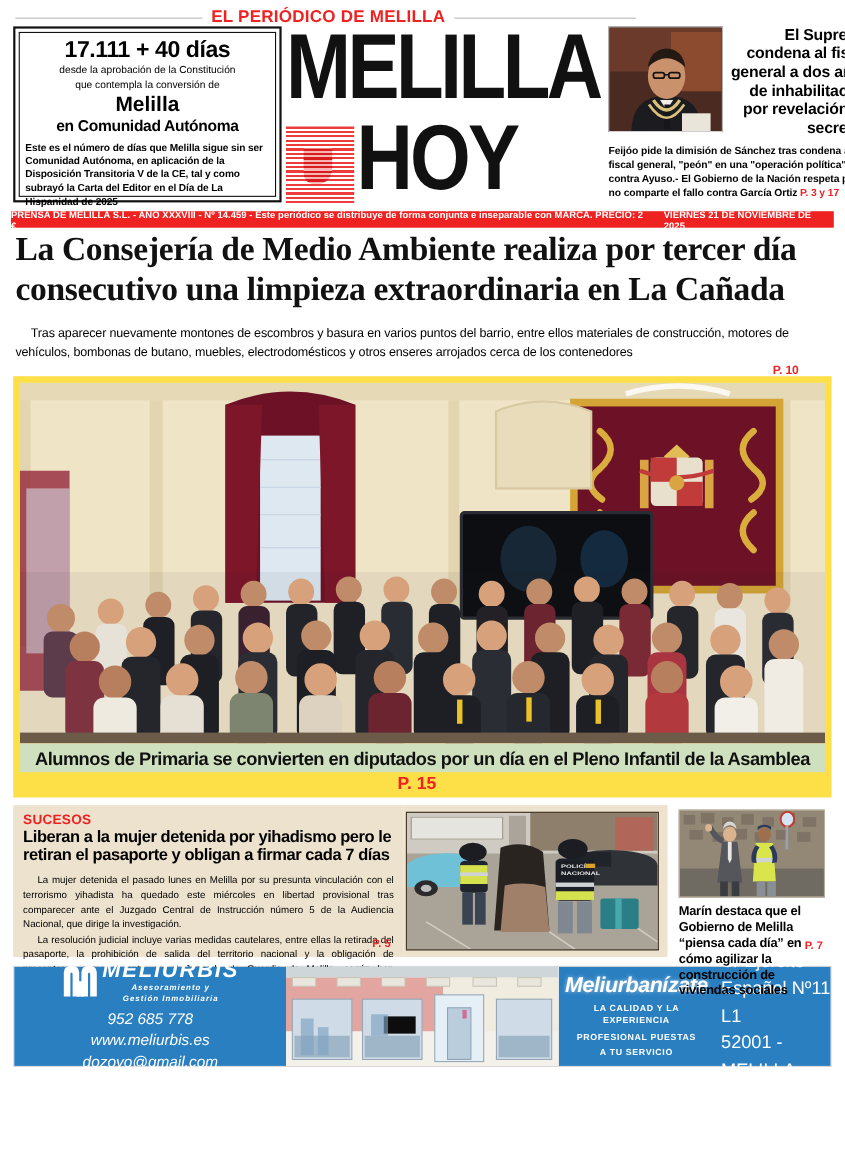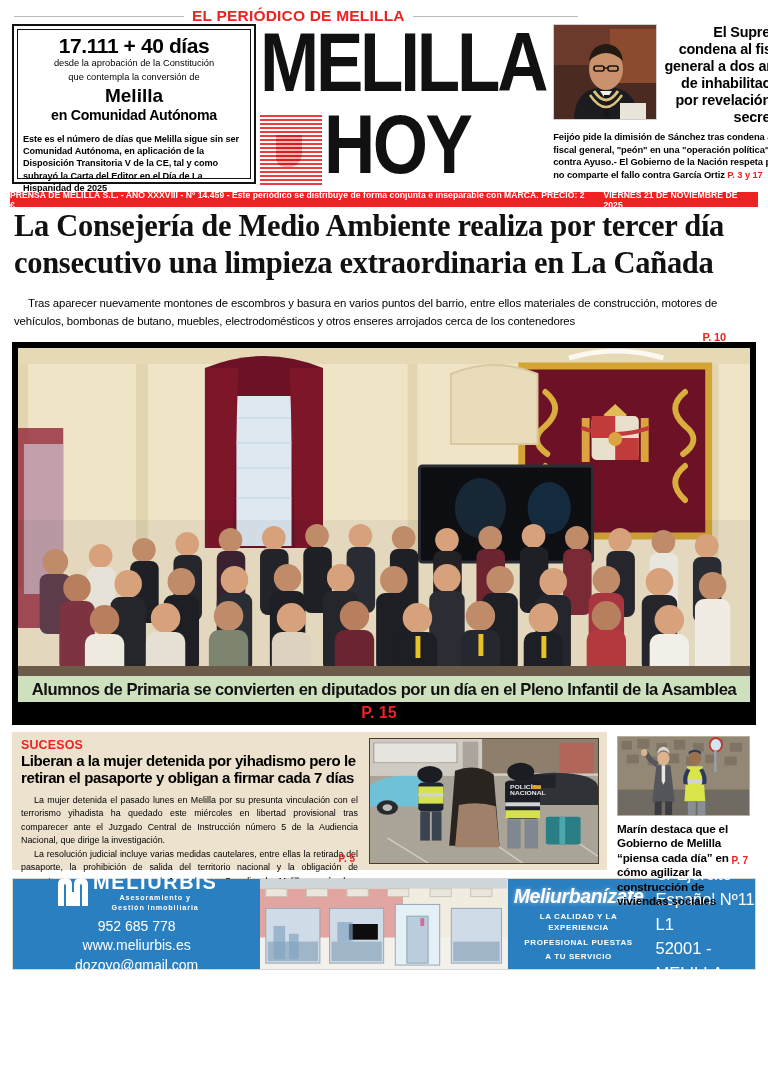--- a/index.html
+++ b/index.html
@@ -49,21 +49,21 @@
     font-family: "Liberation Serif", serif; font-size: 7px; color:#8c2b2b;
     text-align:center; line-height: 1.25; margin-top: 4px; font-weight:bold;
   }
   .emblem-year { font-size: 4.5px; color:#8c2b2b; margin-top:3px; }
   .const-txt { flex: 1 1 auto; text-align: center; padding-top: 1px; }
   .const-days { font-size: 21px; font-weight: bold; letter-spacing:-.4px; line-height:1.05; }
   .const-l1, .const-l2 { font-size: 9.3px; line-height: 1.5; }
   .const-melilla { font-size: 19px; font-weight: bold; line-height: 1.1; margin-top:1px;}
   .const-auto { font-size: 14.2px; font-weight: bold; line-height: 1.15; letter-spacing:-.3px;}
   .const-foot {
-    margin-top: 10px; font-size: 9.2px; font-weight: bold; line-height: 1.32;
+    margin-top: 5px; font-size: 9.2px; font-weight: bold; line-height: 1.32;
     text-align: left; letter-spacing:-.1px;
   }
 
   
   .logo-wrap { position: relative; height: 162px; padding-left: 4px; }
   .logo-melilla {
     font-family: "Liberation Sans", sans-serif; font-weight: bold;
     font-size: 71px; line-height: 0.82; letter-spacing: -3.2px;
     color: #111; margin-top: 4px; transform: scaleY(1.18); transform-origin: top left;
   }
@@ -118,21 +118,21 @@
     font-family: "Liberation Serif", serif; font-weight: bold;
     font-size: 30.5px; line-height: 1.22; letter-spacing: -.3px; color:#111;
   }
   .lead-sub {
     margin-top: 13px; font-size: 11.4px; line-height: 1.5; letter-spacing:-.15px;
     text-indent: 14px; position: relative; padding-right: 2px;
   }
   .lead-pg { color:#ef2222; font-weight:bold; font-size: 11px; position:absolute; right:28px; bottom:-16px; }
 
   
-  .mainphoto-wrap { margin: 12px 12px 0 12px; background:#000000; padding: 6px 6px 0 6px; position: relative; }
+  .mainphoto-wrap { margin: 12px 12px 0 12px; background:#fde047; padding: 6px 6px 0 6px; position: relative; }
   .mainphoto { height: 328px; position: relative; overflow: hidden; background:#e8dfc8; }
   .photo-caption-bar { background:#cfe0bf; padding: 5px 10px 3px 10px; }
   .photo-caption {
     font-size: 16.6px; font-weight: bold; letter-spacing: -.45px; line-height:1.1; color:#111;
     text-align:center;
   }
   .photo-pg { text-align: center; color:#ef2222; font-weight:bold; font-size: 16px; padding: 2px 10px 3px 0;}
 
   
   .lower { display: flex; margin: 7px 12px 0 12px; gap: 0; height: 138px; }
@@ -151,21 +151,21 @@
   .police-photo { width: 100%; height: 100%; border:1px solid #4a3a2a; overflow:hidden; position:relative; background:#8a8377; }
 
   .marin-col { flex: 1 1 auto; background:#fff; padding: 4px 6px 4px 10px; position: relative; }
   .marin-photo { height: 80px; border:1px solid #b9ae99; overflow:hidden; position: relative; background:#9b9287; }
   .marin-head { margin-top: 6px; font-size: 11.7px; font-weight: bold; line-height: 1.24; letter-spacing:-.2px;}
   .marin-pg { position:absolute; right: 8px; bottom: 4px; color:#ef2222; font-weight:bold; font-size:10px;}
 
   
   .ad { margin: 8px 12px 0 12px; height: 92px; display:flex; border:1px solid #d8d8d8; }
   .ad-a { flex: 0 0 calc(100%/3); background:#2a7fc1; position:relative; display:flex; align-items:center; }
-  .ad-logo-col { width: 100%; padding: 4px 13px; text-align:center; color:#fff; }
+  .ad-logo-col { width: 100%; padding: 4px 13px; text-align:center; color:#fff;font-style:italic; }
   .ad-logo-row { display:flex; align-items:center; justify-content:center; gap:3px; }
   .ad-m-mark {
     width: 34px; height: 32px; position: relative;
   }
   .ad-brand {
     font-size: 20px; font-weight: bold; color:#fff; letter-spacing: 1.6px; line-height:1;
     font-family: "Liberation Sans", sans-serif;
   }
   .ad-brand-sub { font-size: 7.2px; color:#fff; letter-spacing:.9px; font-weight:bold; line-height:1.25; margin-top:1px; }
   .ad-contact { margin-top: 5px; font-size: 14px; line-height: 1.42; color:#fff; }

